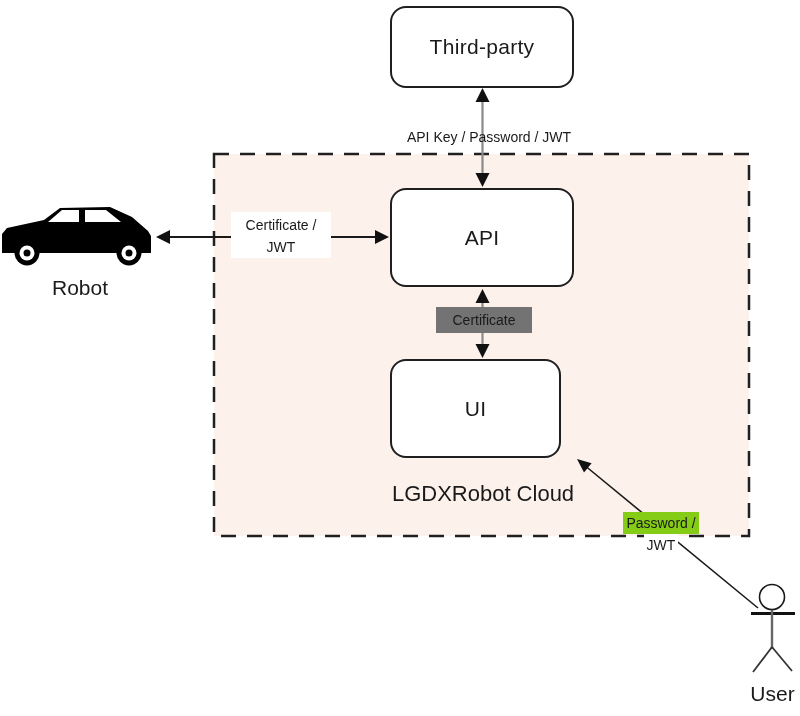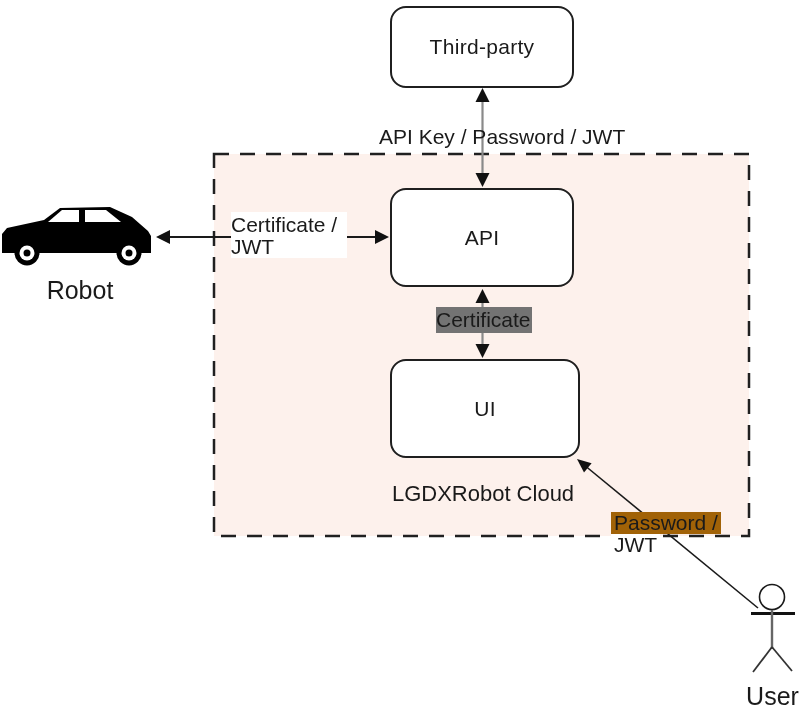--- a/index.html
+++ b/index.html
@@ -25,45 +25,45 @@
     display: flex;
     align-items: center;
     justify-content: center;
     font-size: 21px;
     font-weight: 500;
     letter-spacing: 0.3px;
     box-sizing: border-box;
   }
   .node-third-party { left: 390px; top: 6px;   width: 184px; height: 82px; }
   .node-api         { left: 390px; top: 188px; width: 184px; height: 99px; }
-  .node-ui          { left: 390px; top: 359px; width: 190px; height: 99px; }
+  .node-ui          { left: 390px; top: 359px; width: 171px; height: 99px; }
 
   .edge-label {
     position: absolute;
-    font-size: 21px;
-    text-align: left;
+    font-size: 14px;
+    text-align: center;
     line-height: 22px;
     white-space: nowrap;
   }
   .label-apikey { left: 379px; top: 126px; width: 220px; }
   .label-cert-jwt {
-    left: 231px; top: 212px; width: 116px; height: 46px;
+    left: 231px; top: 212px; width: 100px; height: 46px;
     background: #ffffff; padding-top: 2px; box-sizing: border-box;
   }
   .label-certificate {
     left: 436px; top: 307px; width: 96px; height: 26px;
     background: #737373; line-height: 26px;
   }
   .label-password-jwt { left: 611px; top: 512px; width: 100px; }
-  .label-password-jwt .bg-pink { display: inline-block; background: #a16207; padding: 0 3px; }
+  .label-password-jwt .bg-pink { display: inline-block; background: #84cc16; padding: 0 3px; }
   .label-password-jwt .bg-white { display: inline-block; background: #ffffff; padding: 0 3px; }
 
   .actor-label {
     position: absolute;
-    font-size: 25px;
+    font-size: 21px;
     font-weight: 500;
     text-align: center;
     white-space: nowrap;
   }
   .label-robot { left: 25px;  top: 276px; width: 110px; }
   .label-user  { left: 720px; top: 682px; width: 105px; }
 
   .cloud-title {
     position: absolute;
     left: 383px; top: 481px; width: 200px;

